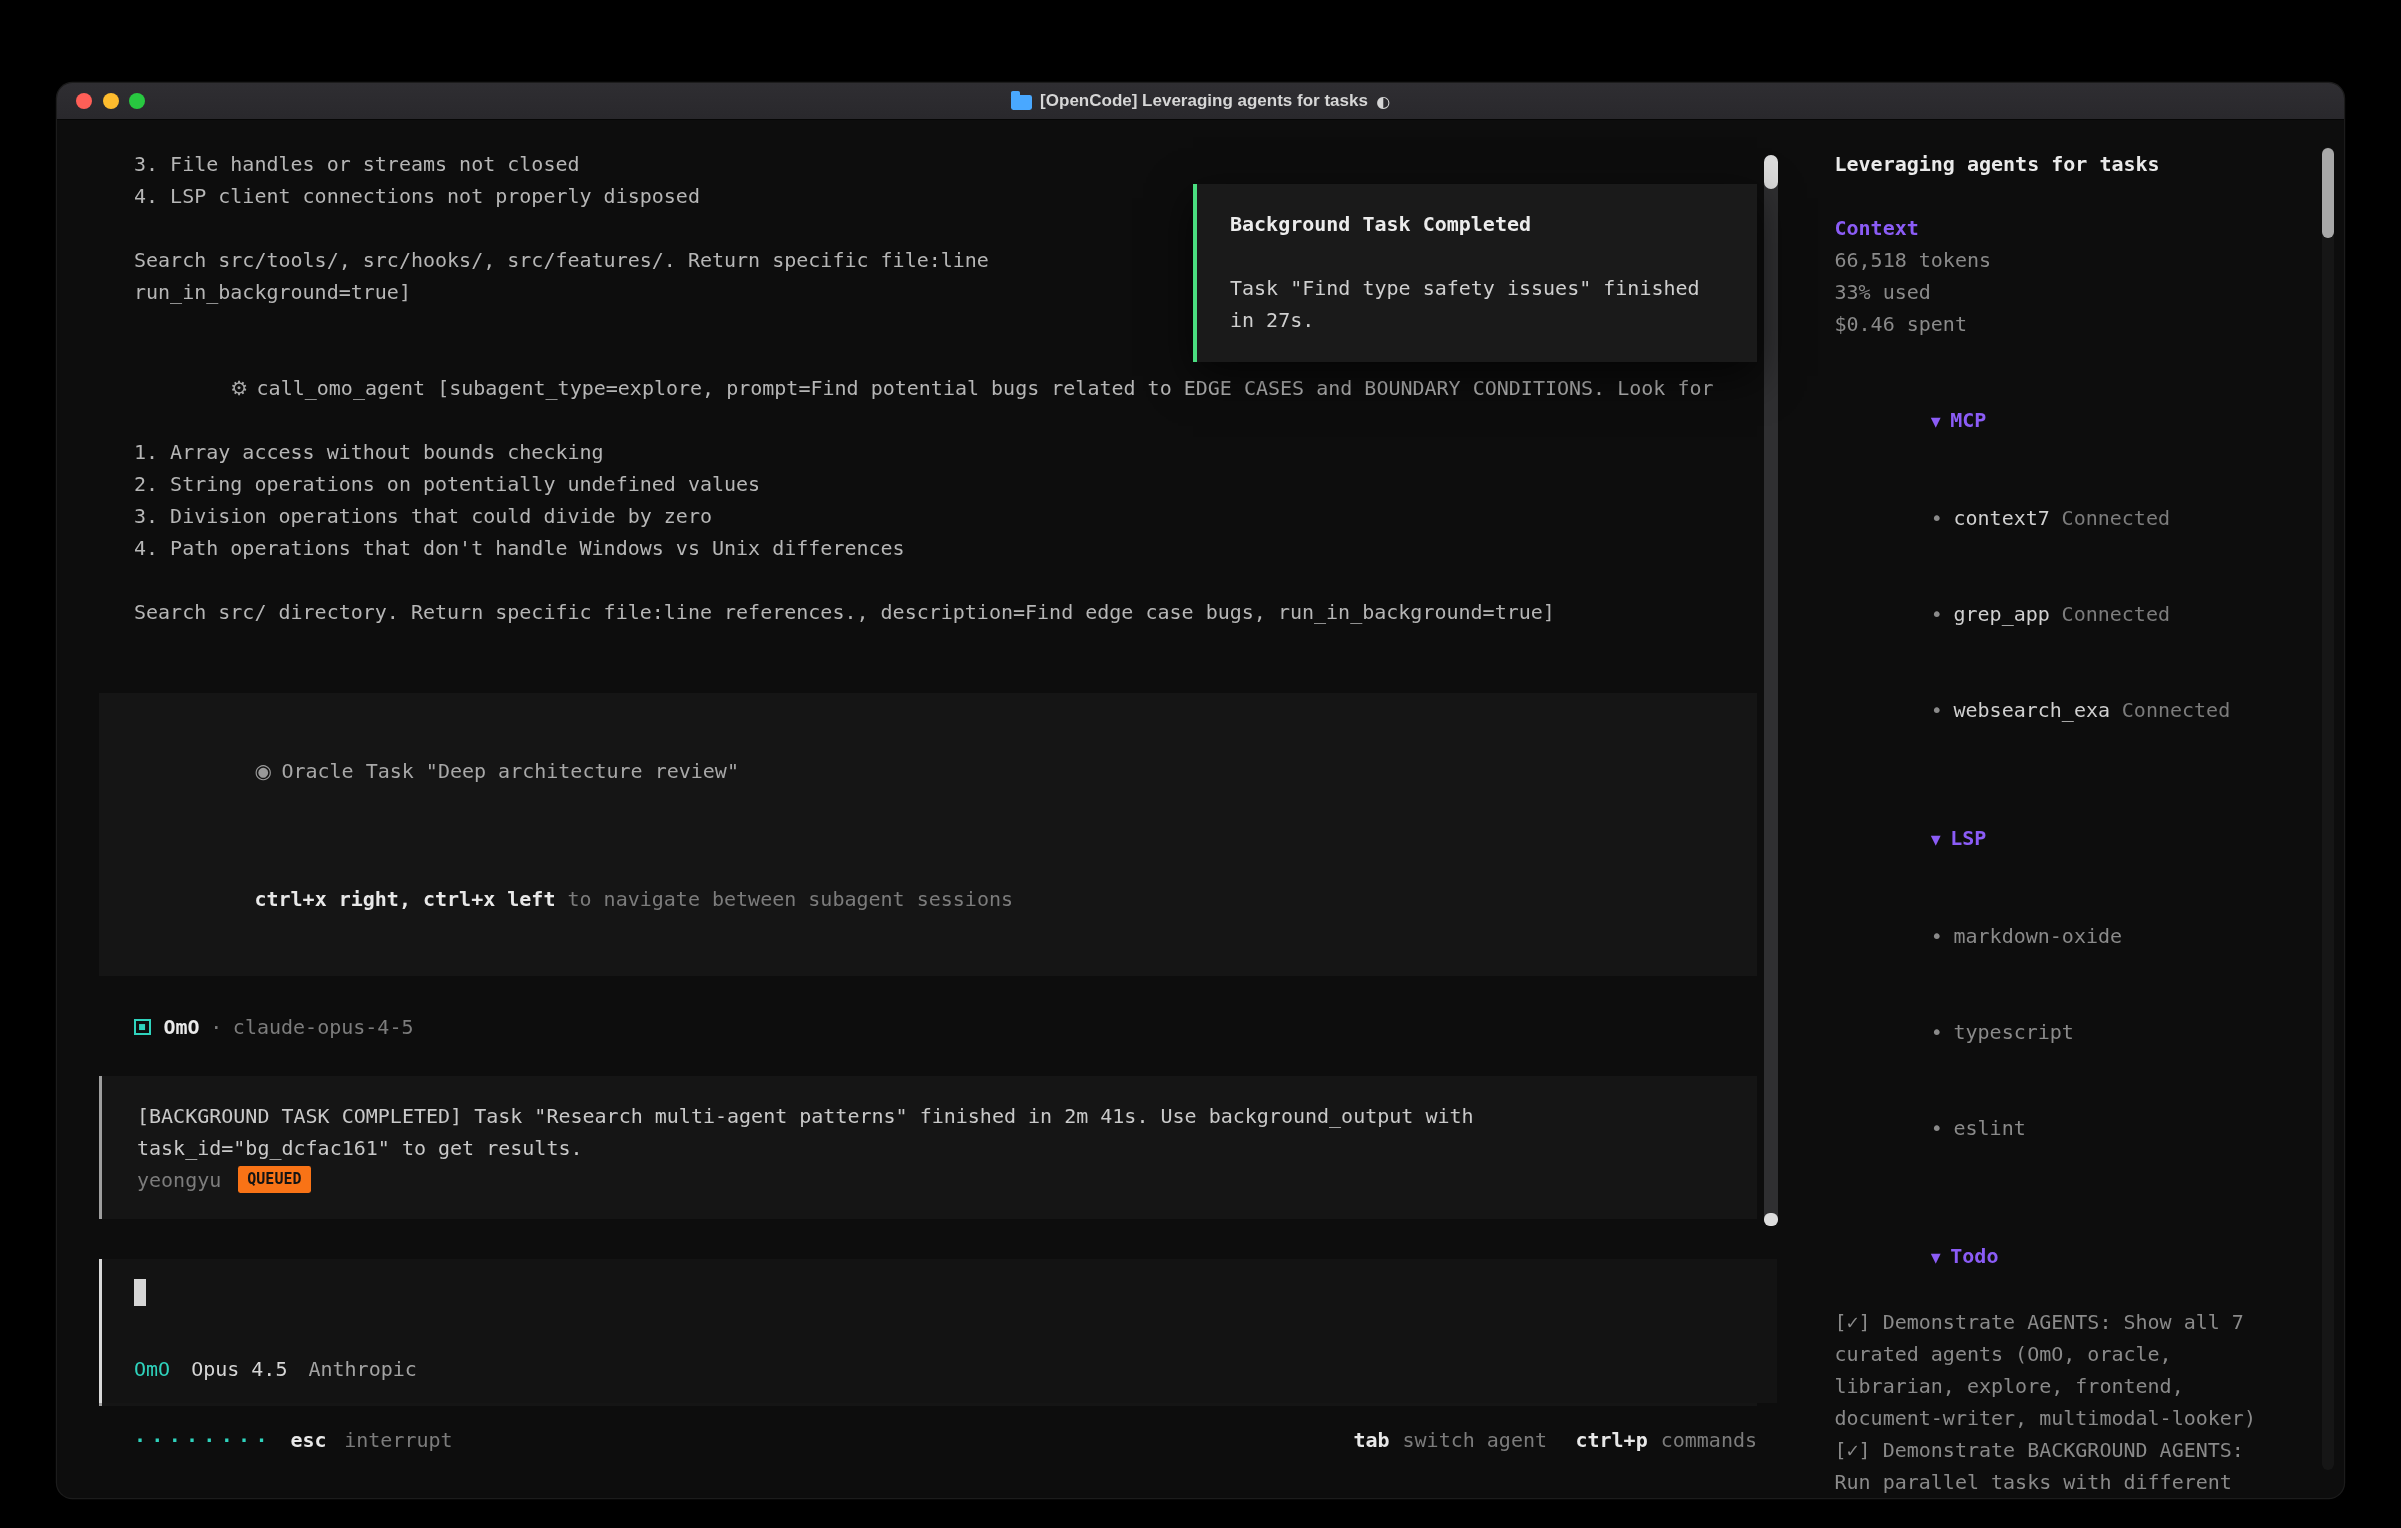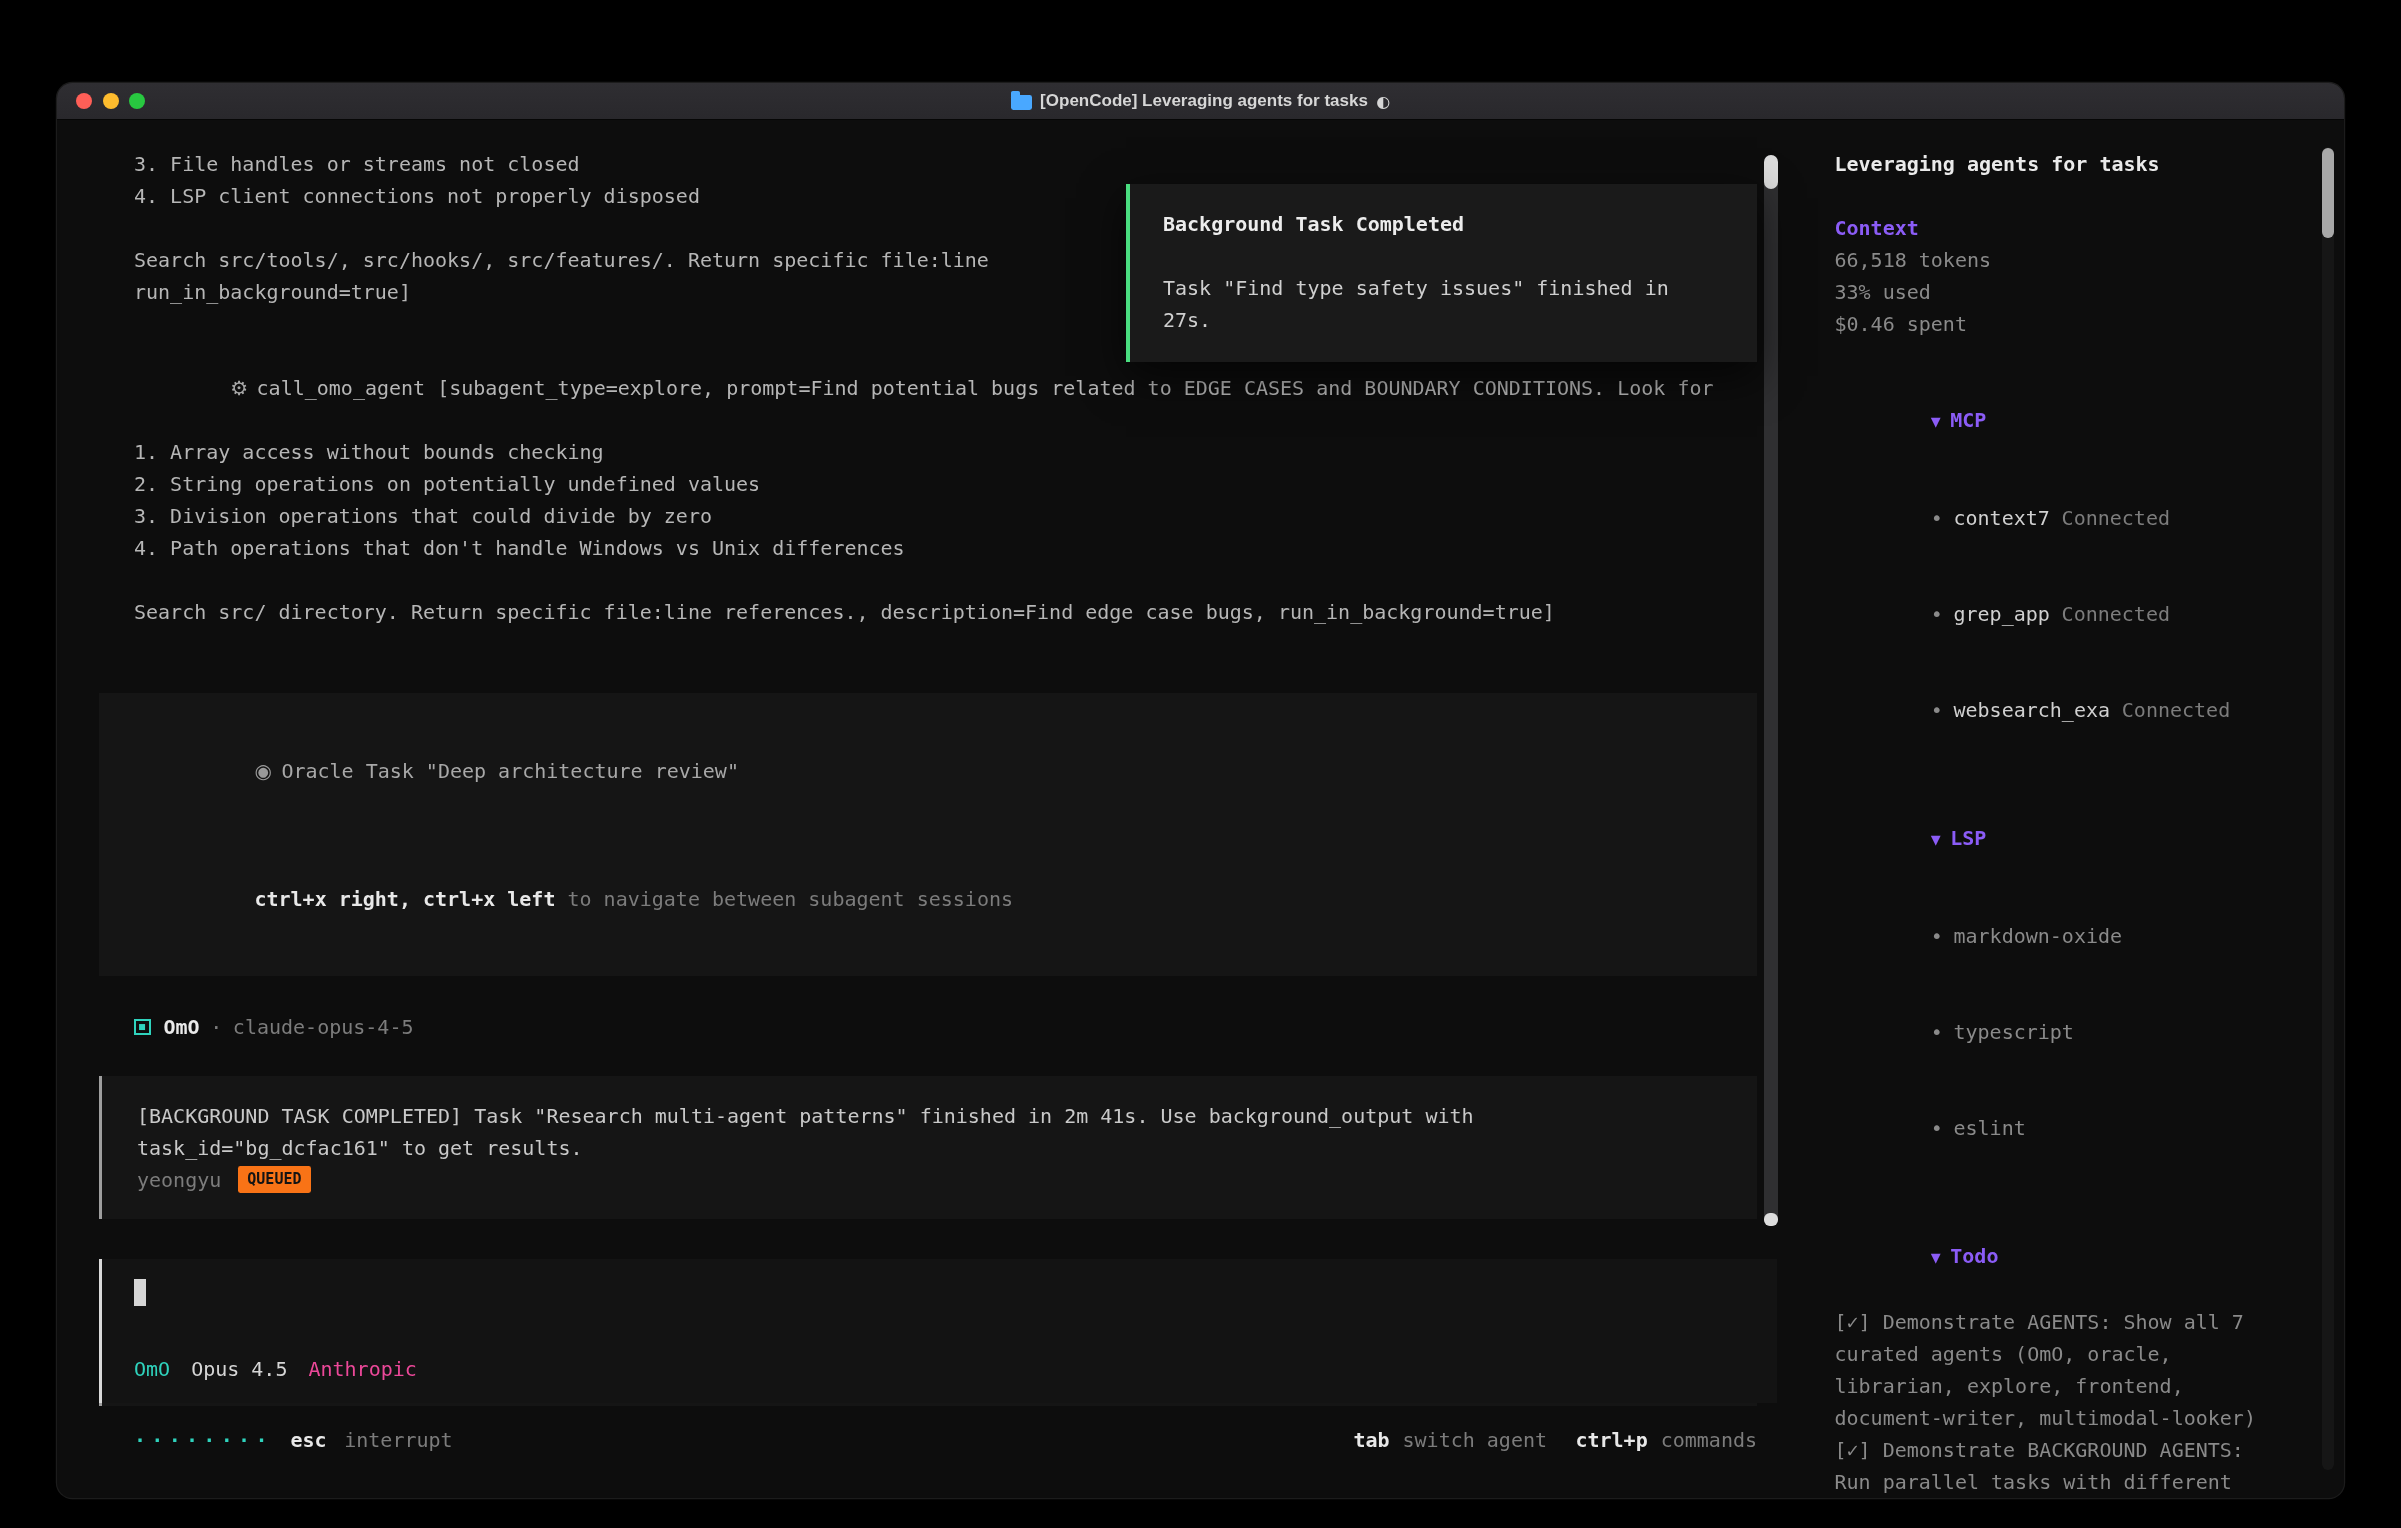--- a/index.html
+++ b/index.html
@@ -62,38 +62,38 @@
   .msg.first { margin-top:33px; }
   .msg.second { margin-top:44px; }
   .msg-meta { display:flex; align-items:center; min-height:32px; }
   .badge {
     display:inline-block; margin-left:16.5px; padding:0 9.5px;
     background:#f97316; color:#141414; font-weight:bold; font-size:15px;
     line-height:27px; border-radius:2.4px;
   }
 
   .toast {
-    position:absolute; top:64px; right:55px; width:631px; z-index:6;
+    position:absolute; top:64px; right:55px; width:564px; z-index:6;
     background:#1a1a1a; border-left:4.7px solid #4ade80;
     padding:23.6px 33px 26px 33px; box-shadow:0 14px 41px rgba(0,0,0,.65);
   }
   .toast-title { color:#ececec; font-weight:bold; }
   .toast-body { color:#cfcfcf; }
 
   .input-box {
     position:absolute; top:1139px; left:42px; right:35px; height:144px;
     background:#131313; border-left:3.5px solid #d9d9d9;
     padding:20px 35px 17.7px 32px;
     display:flex; flex-direction:column; justify-content:space-between;
   }
   .cursor { width:11.8px; height:27px; background:#d6d6d6; display:inline-block; }
   .model-row { display:flex; gap:21px; align-items:center; min-height:32px; }
   .model-name { color:#2fd3bd; }
   .model-version { color:#d6d6d6; }
-  .model-provider { color:#ec4899; }
+  .model-provider { color:#a3a3a3; }
 
   .statusbar {
     position:absolute; left:77px; right:55px; bottom:41px;
     display:flex; justify-content:space-between; align-items:center; min-height:32px;
   }
   .sb-group { display:flex; align-items:center; gap:17.7px; }
   .sb-group.right { gap:13px; }
   .spinner { color:#2fd3bd; letter-spacing:5.3px; font-weight:bold; }
   .gap-lg { margin-left:15.4px; }
 

